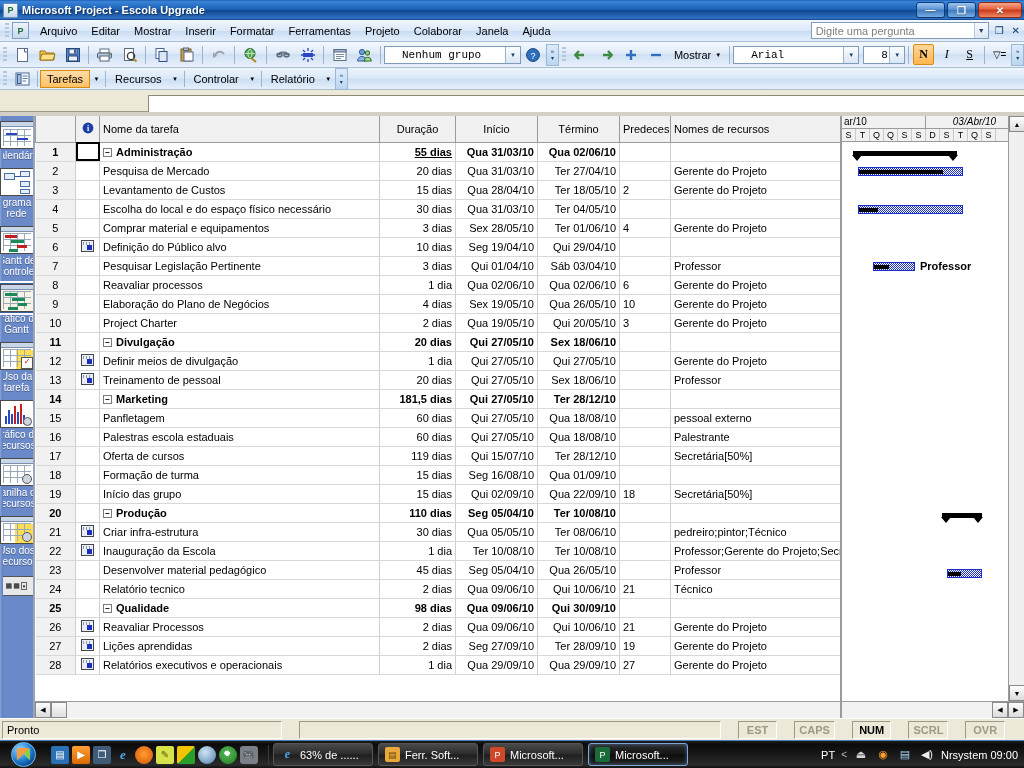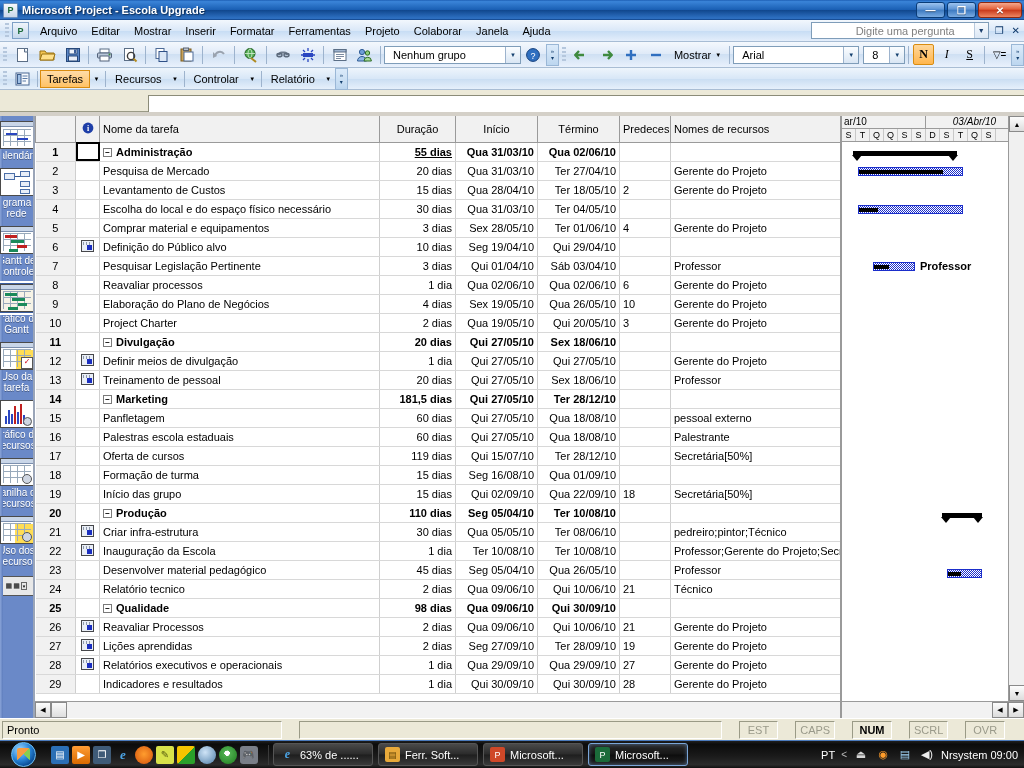--- a/index.html
+++ b/index.html
@@ -70,21 +70,21 @@
   .menu-item {
     padding: 3px 7px; font-size: 11px; color: #000; white-space: nowrap;
   }
   .menubar .spacer { flex: 1; }
   .askbox {
     width: 178px; height: 17px; background: #fff;
     border: 1px solid #7f9db9;
     display: flex; align-items: center;
     margin-right: 2px;
   }
-  .askbox span { color: #808080; font-size: 11px; padding-left: 4px; flex:1;margin-left:40px; }
+  .askbox span { color: #808080; font-size: 11px; padding-left: 4px; flex:1; }
   .askbox .arr {
     width: 14px; height: 15px; display: flex; align-items: center; justify-content: center;
     background: linear-gradient(to bottom,#f7fafd,#dbe7f5);
     border-left: 1px solid #b9cade; font-size: 7px; color: #1b3f6e;
   }
   .mb-smallbtn { font-size: 10px; color:#103a6b; padding: 0 4px; }
 
   
   .toolbar {
     height: 26px;
@@ -95,21 +95,21 @@
   .tbtn {
     width: 23px; height: 22px; margin: 0 1px;
     display: flex; align-items: center; justify-content: center;
     border: 1px solid transparent; border-radius: 2px;
   }
   .tsep { width: 1px; height: 18px; background: #9db3cd; margin: 0 3px; }
   .combo {
     height: 18px; background: #fff; border: 1px solid #7f9db9;
     display: flex; align-items: center; font-size: 11px;
   }
-  .combo .cval { padding-left: 8px; flex: 1; white-space: nowrap; overflow: hidden; }
+  .combo .cval { padding-left: 17px; flex: 1; white-space: nowrap; overflow: hidden; font-family: Liberation Mono, monospace; }
   .combo .carr {
     width: 15px; height: 16px; display:flex; align-items:center; justify-content:center;
     background: linear-gradient(to bottom,#fbfdff,#d9e6f4);
     border-left: 1px solid #9db3cd; font-size: 6px; color: #15406f;
   }
   .fmtbtn {
     width: 21px; height: 21px; display: flex; align-items: center; justify-content: center;
     font-size: 12px; margin: 0 1px; border: 1px solid transparent; border-radius: 2px;
   }
   .fmtbtn.active {
@@ -317,21 +317,21 @@
   .statusbar {
     position:absolute; left:0; top:718px; width:1024px; height:22px;
     background:#ece9d8; border-top:1px solid #fff;
     display:flex; align-items:center; padding: 0 2px;
   }
   .sb-panel {
     height: 18px; border:1px solid; border-color:#9a9a86 #fff #fff #9a9a86;
     display:flex; align-items:center; padding: 0 4px; font-size:11px; margin-right:17px;
   }
   .sb-ind {
-    width: 44px; justify-content:center; color:#9a9a8a;
+    width: 44px; justify-content:center; color:#9a9a8a;font-weight:bold;
   }
   .sb-ind.on { color: #000; font-weight: bold; }
 
   
   .taskbar {
     position:absolute; left:0; top:740px; width:1024px; height:28px;
     background: linear-gradient(to bottom,#1f1f1f 0%,#0b0b0b 12%,#1a1a1a 55%,#2b2b2b 88%,#101010 100%);
     display:flex; align-items:center;
     border-top: 1px solid #4b7bbd;
   }
@@ -997,30 +997,20 @@
                 <tr>
                   <td class="c-id">28</td>
                   <td class="c-ind"><span class="note-icon"></span></td>
                   <td class="c-name indent-1"><span>Relatórios executivos e operacionais</span></td>
                   <td class="c-dur">1 dia</td>
                   <td class="c-ini">Qua 29/09/10</td>
                   <td class="c-ter">Qua 29/09/10</td>
                   <td class="c-pred">27</td>
                   <td class="c-res">Gerente do Projeto</td>
                 </tr>
-                <tr>
-                  <td class="c-id">29</td>
-                  <td class="c-ind"></td>
-                  <td class="c-name indent-1"><span>Indicadores e resultados</span></td>
-                  <td class="c-dur">1 dia</td>
-                  <td class="c-ini">Qui 30/09/10</td>
-                  <td class="c-ter">Qui 30/09/10</td>
-                  <td class="c-pred">28</td>
-                  <td class="c-res">Gerente do Projeto</td>
-                </tr>
               </tbody>
           </table>
         </div>
 
         <div class="ganttwrap">
           <div class="gantt-head">
             <div class="gantt-h1">
               <div class="gh-cell" style="width:84px;text-align:left;padding-left:2px;">ar/10</div>
               <div class="gh-cell" style="width:98px;font-style:italic;">03/Abr/10</div>
             </div>

